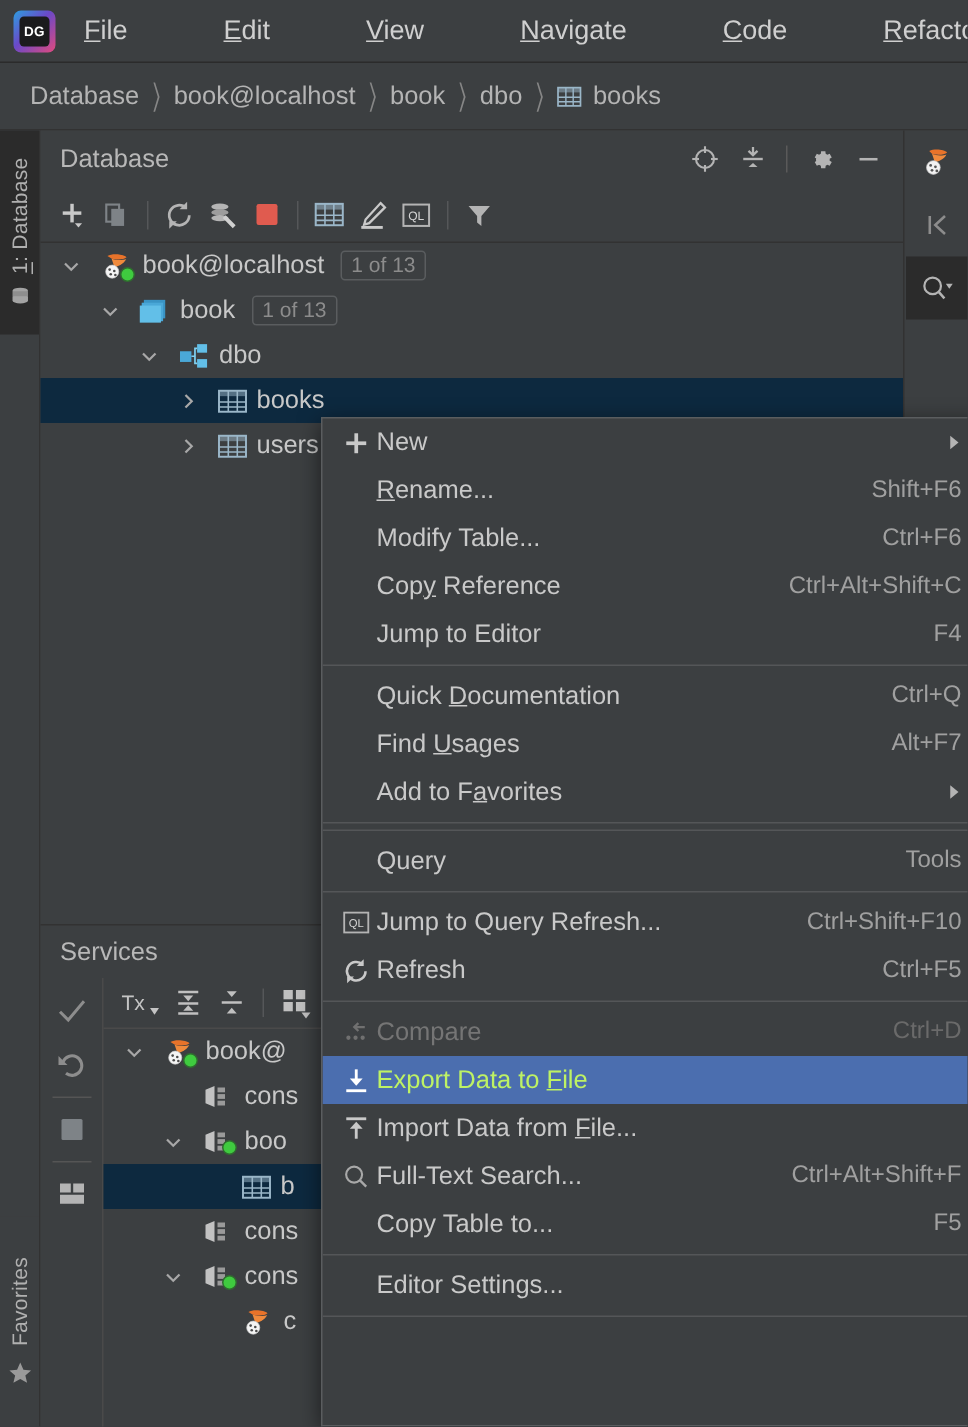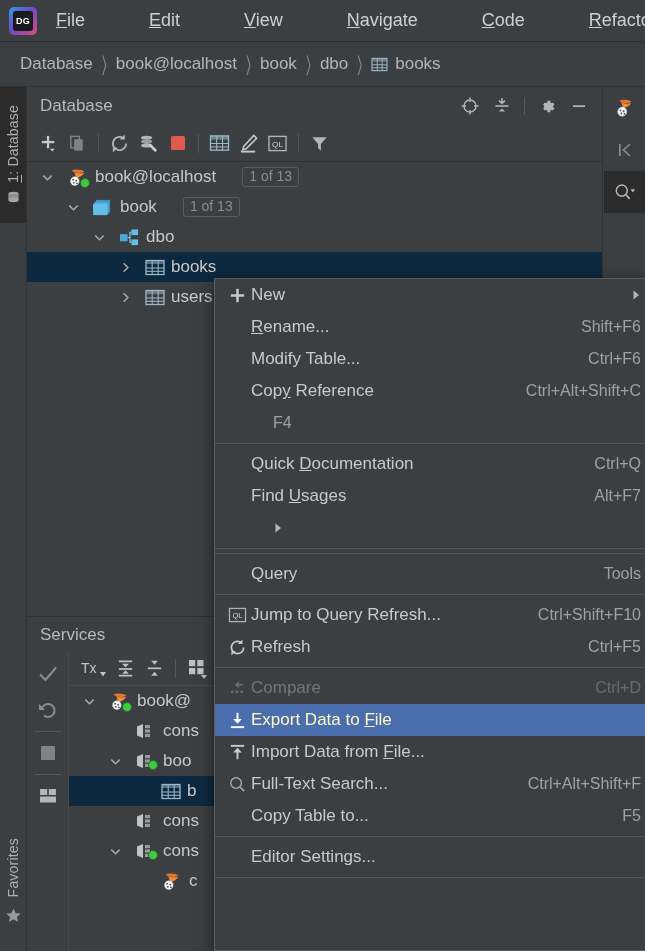--- a/index.html
+++ b/index.html
@@ -141,21 +141,21 @@
     white-space: nowrap; cursor: default;
     box-sizing: border-box;
   }
   .trow.sel { background: #0d293f; }
   .twist {
     width: 22px; text-align: center; color: #9a9a9a;
     font-size: 13px; flex: none;
   }
   .tlabel { color: #c8c8c8; margin-left: 6px; }
   .badge {
-    margin-left: 26px; font-size: 14px; color: #8c8c8c;
+    margin-left: 11px; font-size: 14px; color: #8c8c8c;
     border: 1px solid #5a5d5f; border-radius: 3px;
     padding: 1px 6px 2px 6px; line-height: 1.1;
   }
 
   
   .svcwin {
     position: absolute; left: 27px; top: 616px;
     width: 575px; height: 335px;
     background: #3c3f41;
     border-top: 1px solid #323232;
@@ -200,21 +200,21 @@
     height: 32px; display: flex; align-items: center;
     padding-left: 8px; padding-right: 14px;
     box-sizing: border-box; cursor: default;
   }
   .mi.hl { background: #4b6eaf; }
   .mi-icon {
     width: 28px; flex: none; display: flex;
     align-items: center; justify-content: center;
   }
   .mi-label { color: #c9c9c9; flex: 1; white-space: nowrap; }
-  .mi.hl .mi-label { color: #fef9c3; }
+  .mi.hl .mi-label { color: #bef264; }
   .mi.disabled .mi-label { color: #757575; }
   .mi-label .mn { text-decoration: underline; }
   .mi-short {
     color: #a0a0a0; font-size: 16px;
     margin-left: 22px; white-space: nowrap;
   }
   .mi.disabled .mi-short { color: #6a6a6a; }
   .mi-arrow {
     color: #b0b0b0; font-size: 12px; margin-left: 22px;
   }
@@ -735,35 +735,37 @@
         <span class="mi-label">Modify Table...</span>
         <span class="mi-short">Ctrl+F6</span>
       </div>
       <div class="mi">
         <span class="mi-icon"></span>
         <span class="mi-label">Cop<span class="mn">y</span> Reference</span>
         <span class="mi-short">Ctrl+Alt+Shift+C</span>
       </div>
       <div class="mi">
         <span class="mi-icon"></span>
+        <span class="mi-label">Jump to Editor</span>
         <span class="mi-short">F4</span>
       </div>
       <div class="msep"></div>
       <div class="mi">
         <span class="mi-icon"></span>
         <span class="mi-label">Quick <span class="mn">D</span>ocumentation</span>
         <span class="mi-short">Ctrl+Q</span>
       </div>
       <div class="mi">
         <span class="mi-icon"></span>
         <span class="mi-label">Find <span class="mn">U</span>sages</span>
         <span class="mi-short">Alt+F7</span>
       </div>
       <div class="mi">
         <span class="mi-icon"></span>
+        <span class="mi-label">Add to F<span class="mn">a</span>vorites</span>
         <span class="mi-arrow">
           <svg width="10" height="12" viewBox="0 0 10 12">
             <path d="M2.5 1.5 L8 6 L2.5 10.5 Z" fill="#b4b4b4"></path>
           </svg>
         </span>
       </div>
       <div class="msep"></div>
       <div class="msep"></div>
       <div class="mi">
         <span class="mi-icon"></span>

